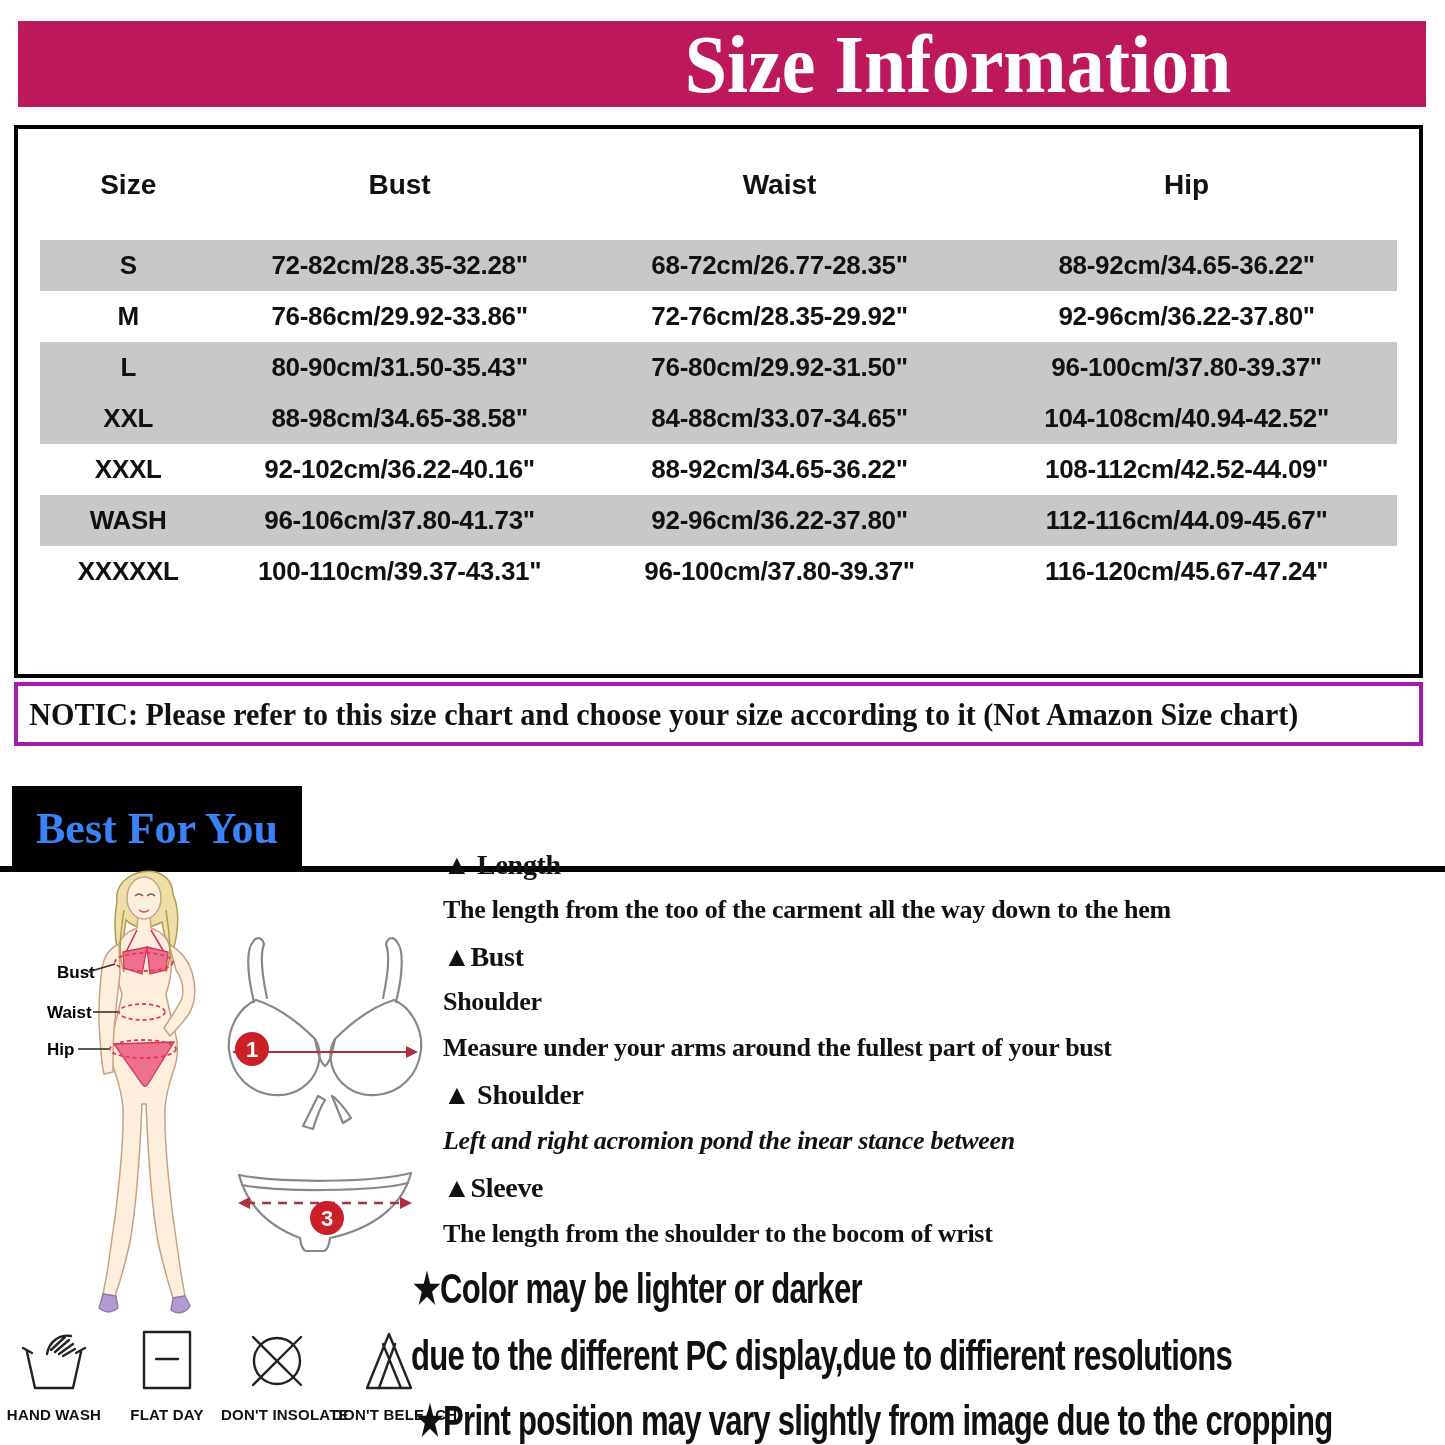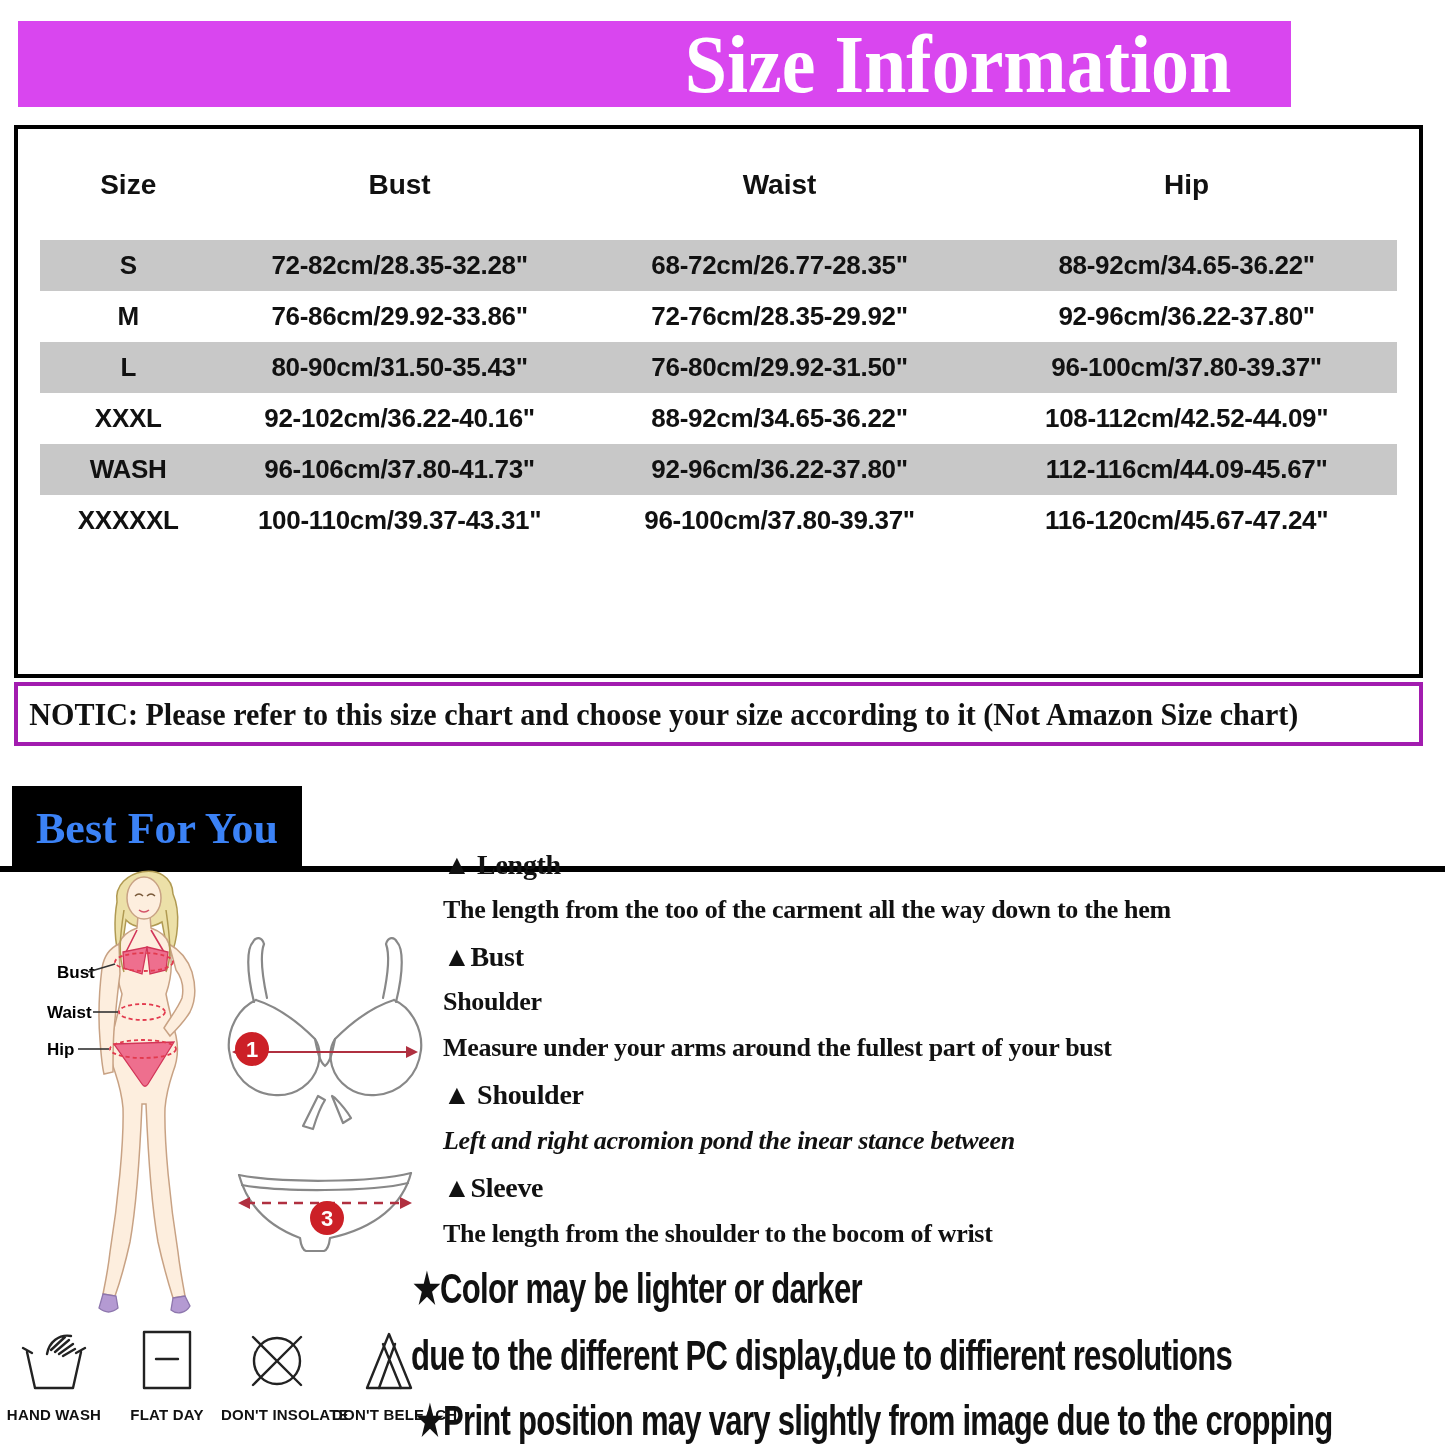--- a/index.html
+++ b/index.html
@@ -1,21 +1,21 @@
 <!DOCTYPE html>
 <html><head>
 <meta charset="utf-8">
 <style>
   html,body{margin:0;padding:0;background:#fff;}
   body{width:1445px;height:1445px;position:relative;overflow:hidden;
        font-family:"Liberation Sans",sans-serif;color:#111;}
   .abs{position:absolute;}
 
   
-  .title-bar{left:18px;top:21px;width:1237px;height:86px;background:#d946ef;padding-left:36px;}
+  .title-bar{left:18px;top:21px;width:1408px;height:86px;background:#be185d;}
   .title-text{position:absolute;left:480px;top:-4px;width:920px;height:94px;
       color:#fff;font-family:"Liberation Serif",serif;font-weight:bold;
       font-size:76px;text-align:center;line-height:94px;
       transform:scaleY(1.08);letter-spacing:0px;white-space:nowrap;}
 
   
   .size-box{left:14px;top:125px;width:1409px;height:553px;border:4px solid #000;
       box-sizing:border-box;background:#fff;}
   .thead{height:79px;display:flex;align-items:center;margin:16px 22px;
       font-weight:bold;font-size:28px;}
@@ -80,20 +80,26 @@
     <div class="c0">M</div>
     <div class="c1">76-86cm/29.92-33.86"</div>
     <div class="c2">72-76cm/28.35-29.92"</div>
     <div class="c3">92-96cm/36.22-37.80"</div>
   </div>
   <div class="trow gray">
     <div class="c0">L</div>
     <div class="c1">80-90cm/31.50-35.43"</div>
     <div class="c2">76-80cm/29.92-31.50"</div>
     <div class="c3">96-100cm/37.80-39.37"</div>
+  </div>
+  <div class="trow gray">
+    <div class="c0">XXL</div>
+    <div class="c1">88-98cm/34.65-38.58"</div>
+    <div class="c2">84-88cm/33.07-34.65"</div>
+    <div class="c3">104-108cm/40.94-42.52"</div>
   </div>
   <div class="trow">
     <div class="c0">XXXL</div>
     <div class="c1">92-102cm/36.22-40.16"</div>
     <div class="c2">88-92cm/34.65-36.22"</div>
     <div class="c3">108-112cm/42.52-44.09"</div>
   </div>
   <div class="trow gray">
     <div class="c0">WASH</div>
     <div class="c1">96-106cm/37.80-41.73"</div>

